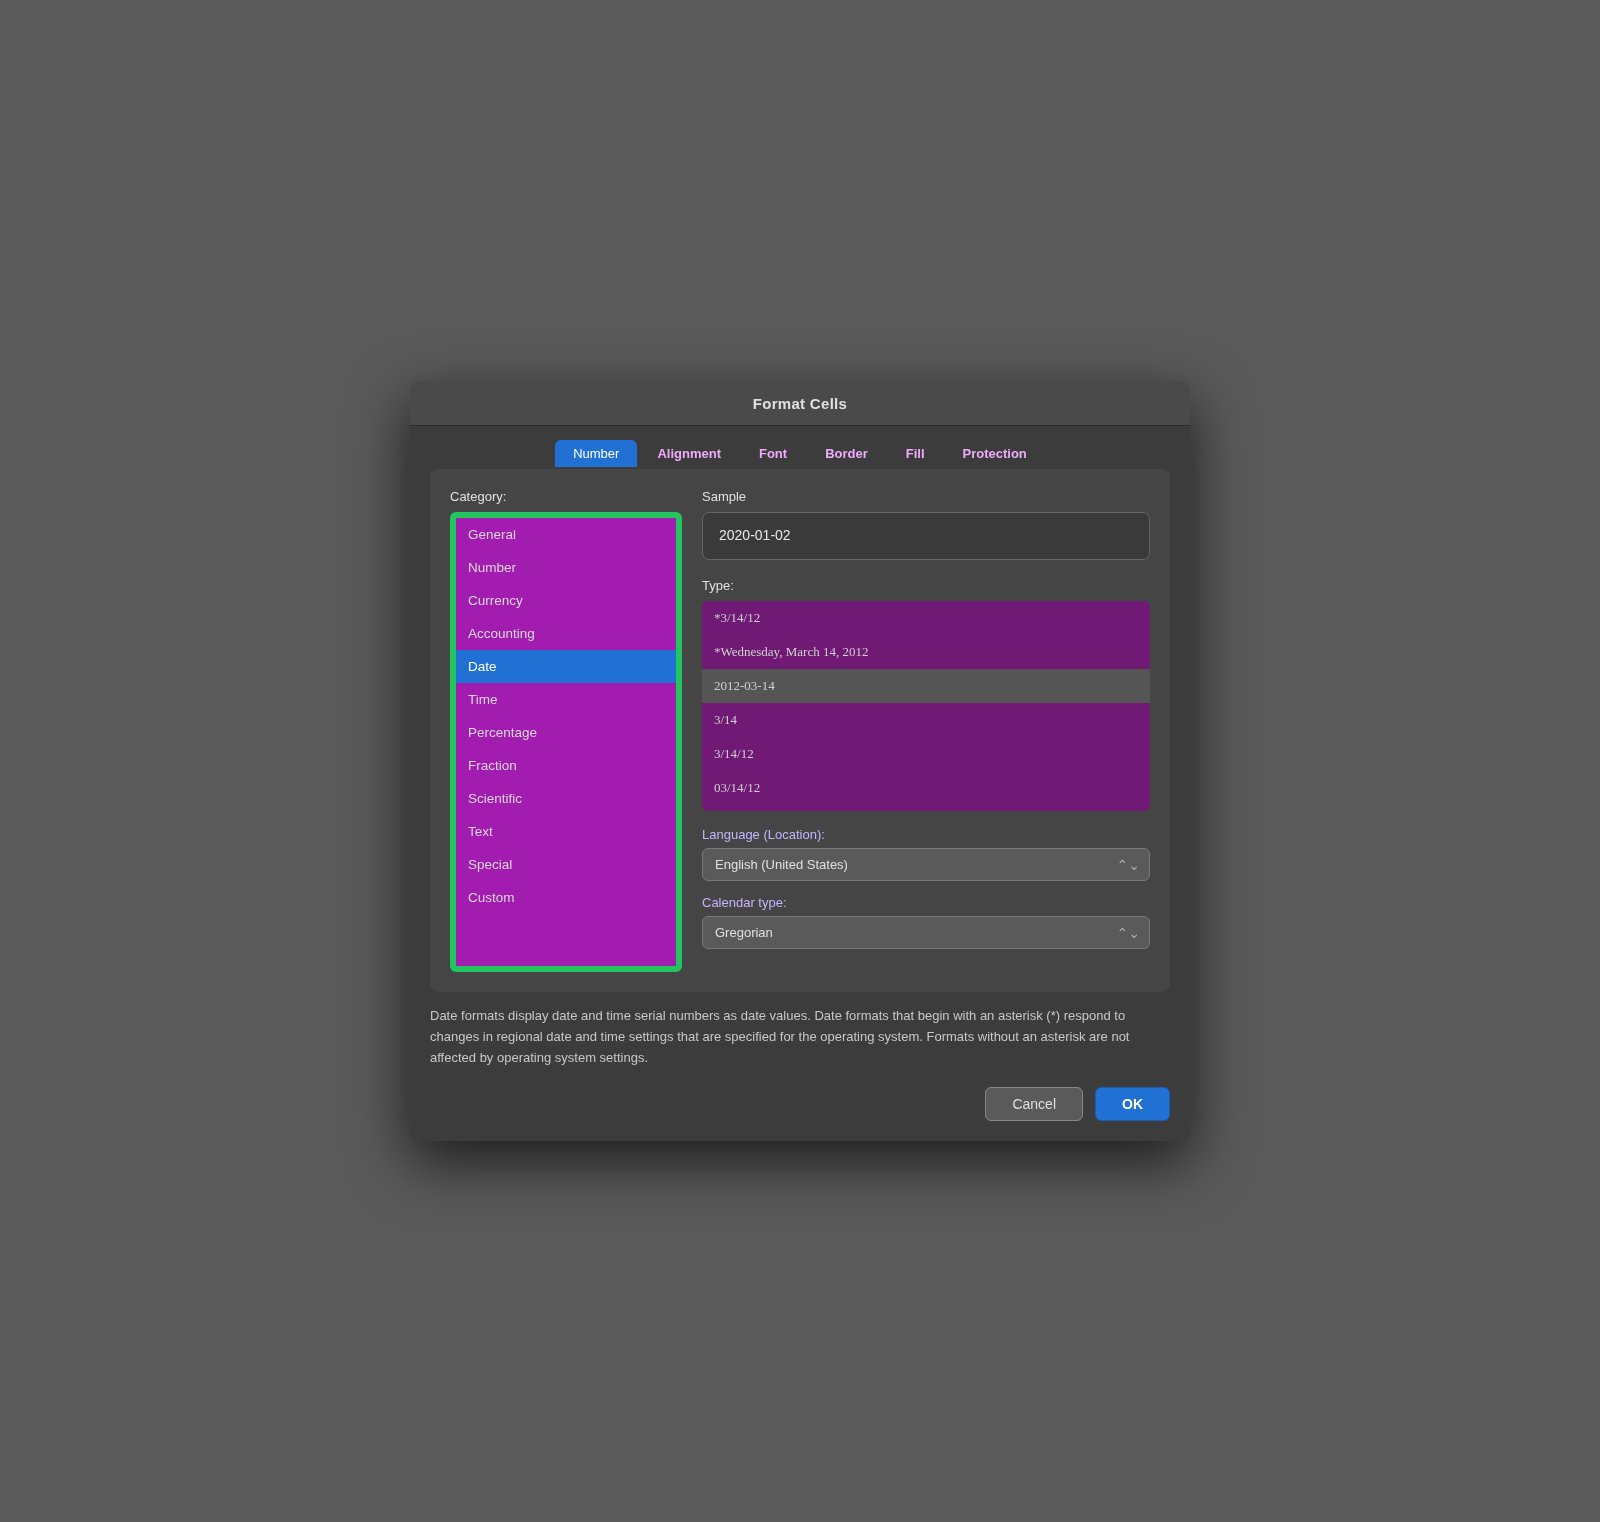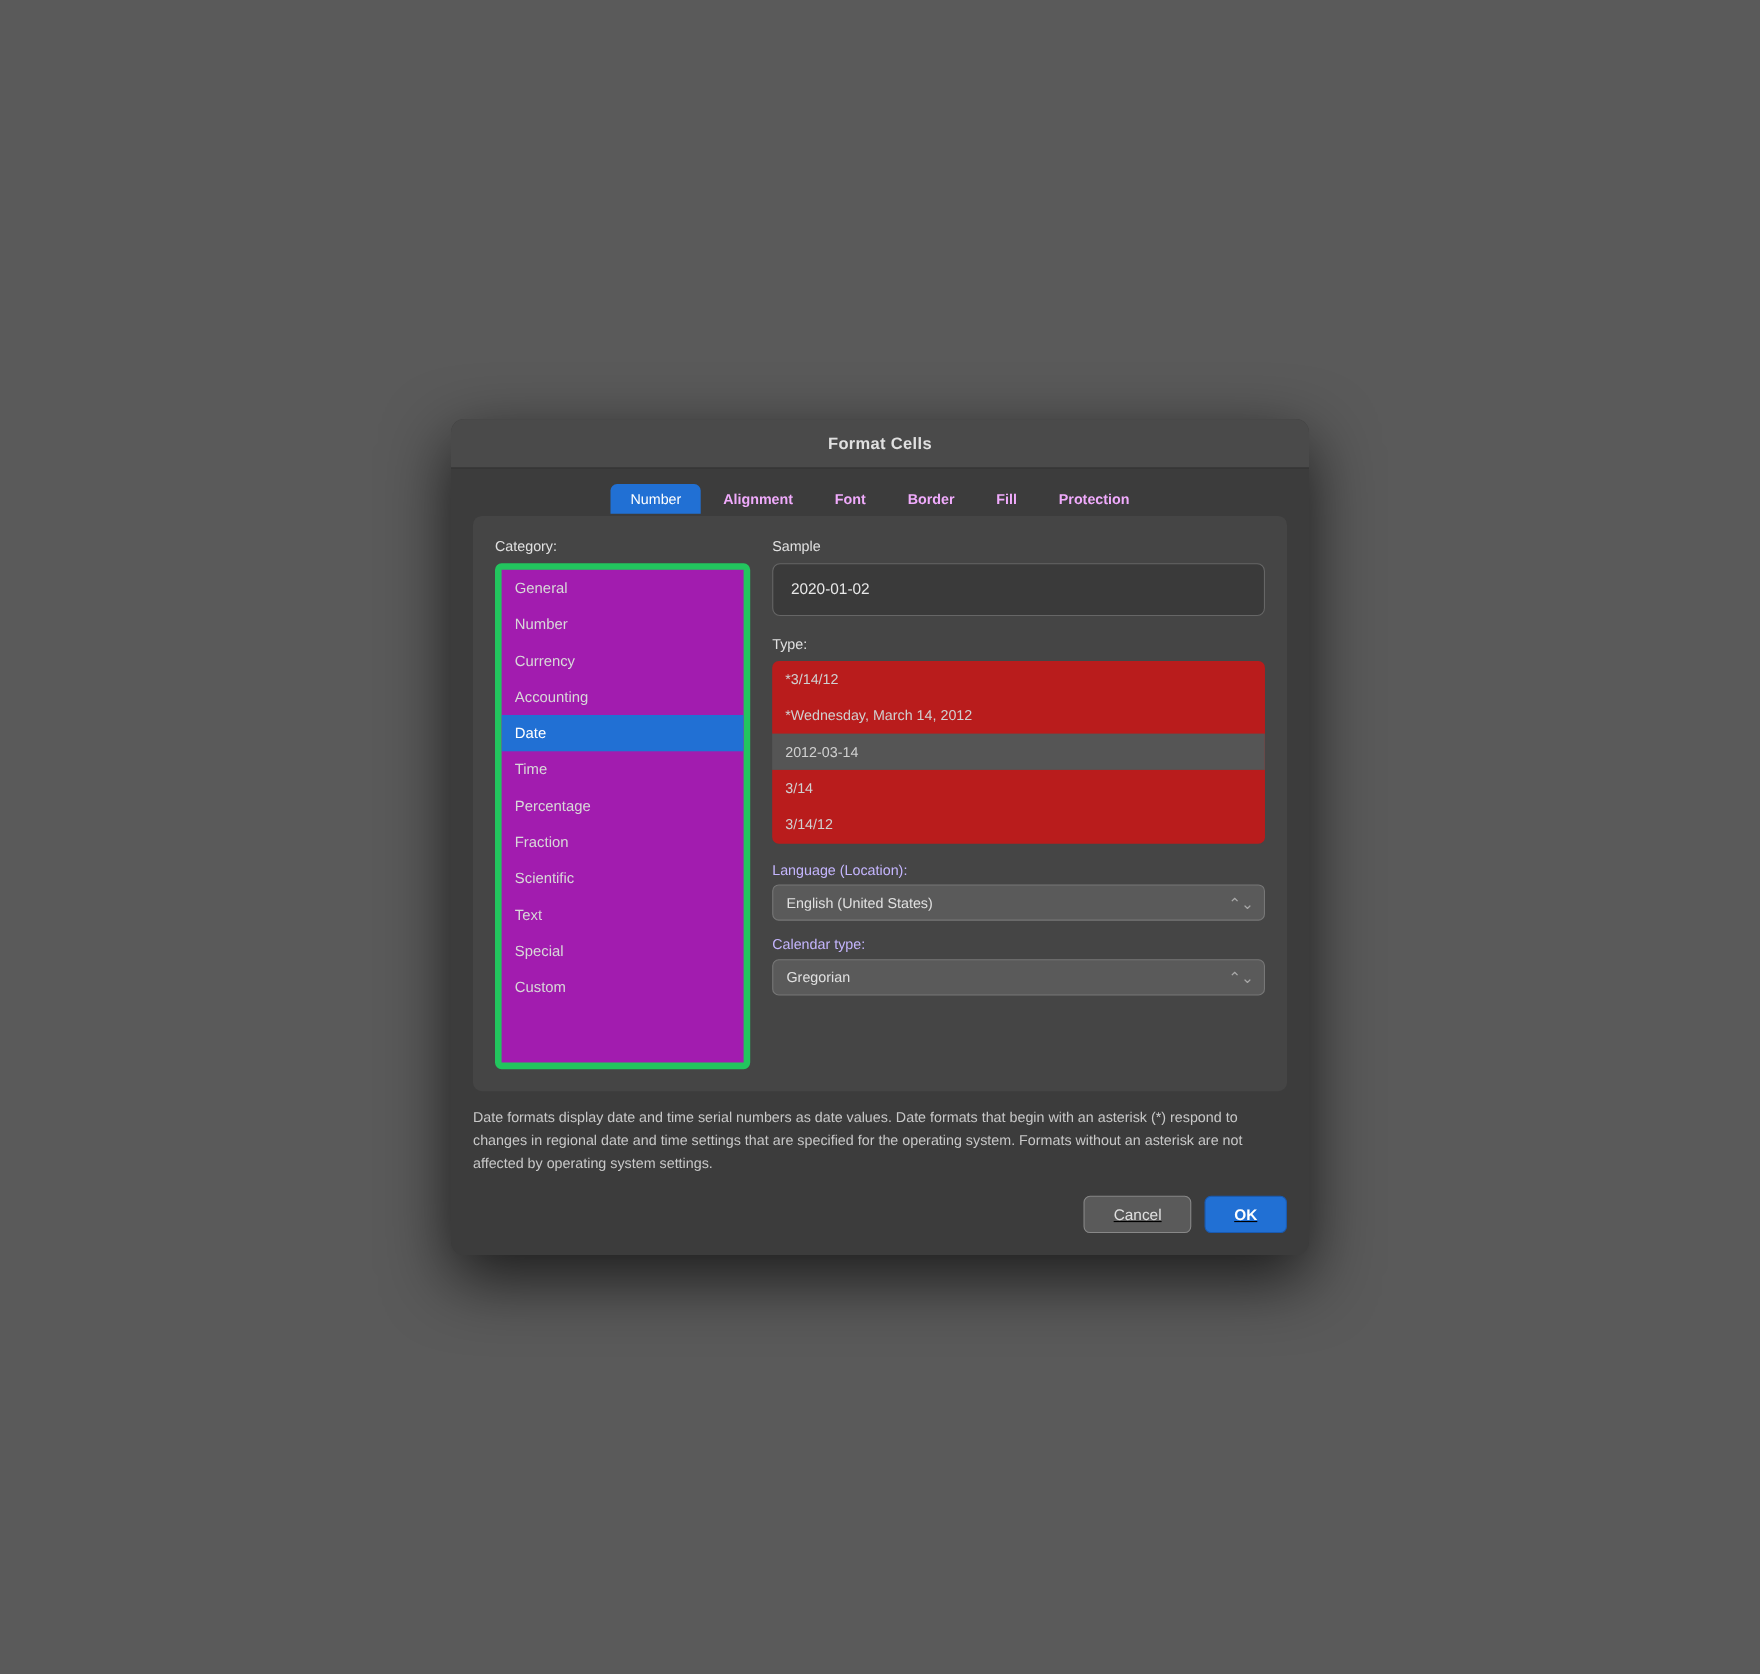--- a/index.html
+++ b/index.html
@@ -130,25 +130,26 @@
     }
 
     .type-label {
       color: #e0e0e0;
       font-size: 13px;
       margin-bottom: 8px;
       font-weight: 500;
     }
 
     .type-list {
-      background: #b91c1c;
+      background: #701a75;
       border-radius: 6px;
       overflow-y: auto;
-      height: 166px;
+      height: 210px;
       margin-bottom: 16px;
+      font-family: Liberation Serif, serif;
     }
 
     .type-item {
       padding: 9px 12px;
       color: #d0d0d0;
       font-size: 13px;
       cursor: pointer;
     }
 
     .type-item.selected {
@@ -195,21 +196,20 @@
       color: #c8c8c8;
       font-size: 13px;
       line-height: 1.6;
     }
 
     .buttons-row {
       display: flex;
       justify-content: flex-end;
       gap: 12px;
       padding: 0 20px;
-      text-decoration: underline;
     }
 
     .btn {
       padding: 8px 26px;
       border-radius: 6px;
       font-size: 14px;
       cursor: pointer;
       border: 1px solid #888;
       outline: none;
     }

